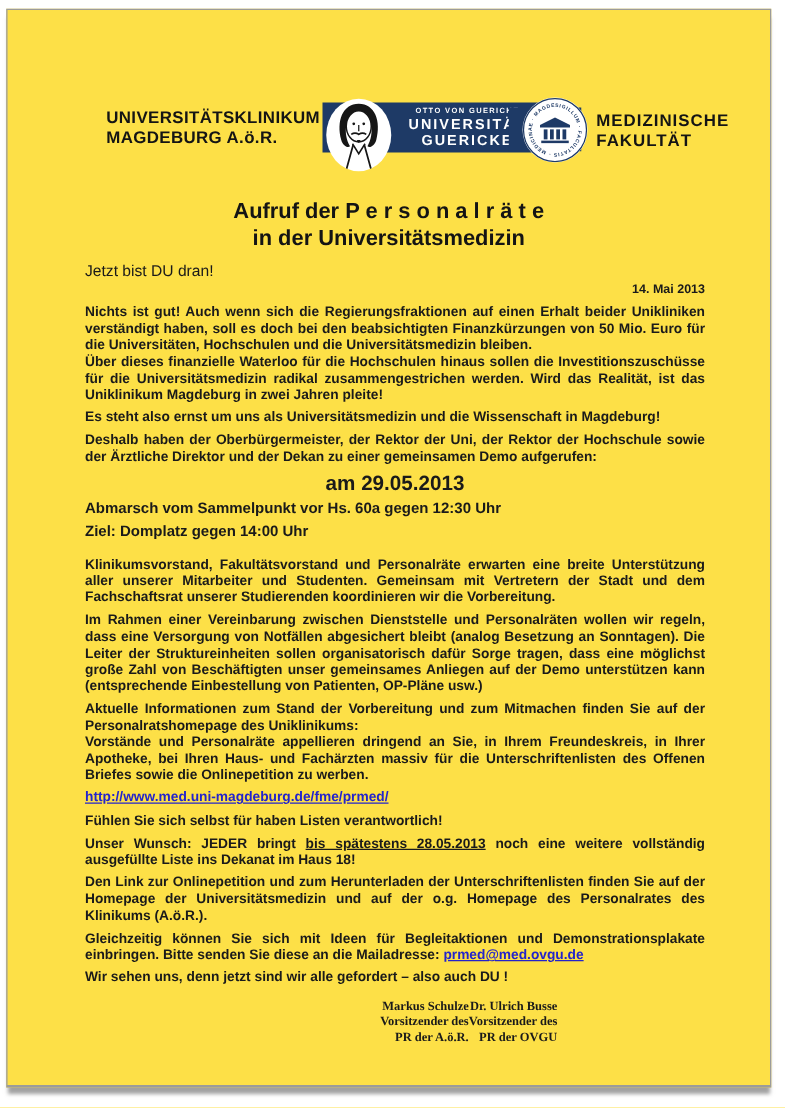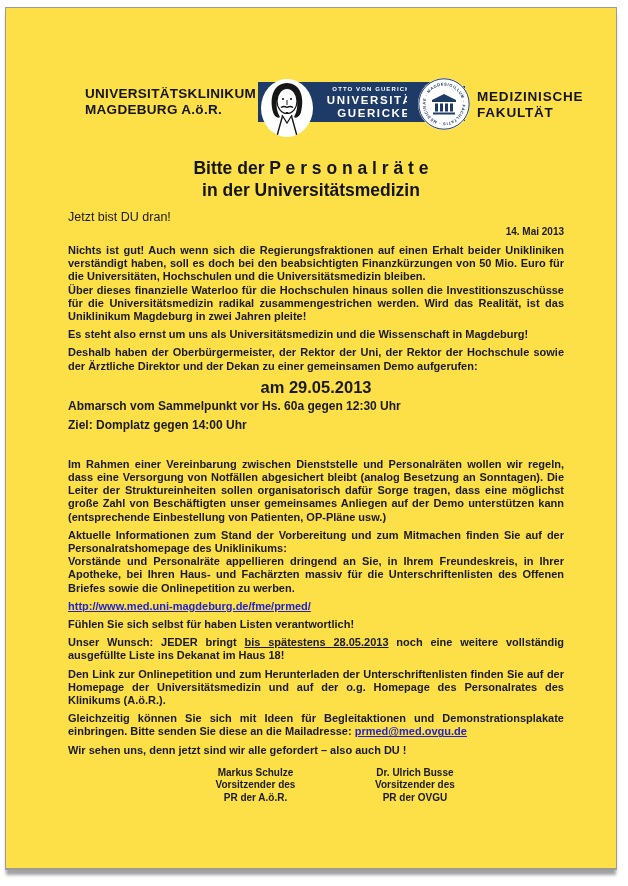--- a/index.html
+++ b/index.html
@@ -33,30 +33,30 @@
   
   .title{margin-top:14px;text-align:center;font-size:17.5px;font-weight:bold;
        line-height:21.5px;color:#141414;}
   .salutation{margin:9px 52px 0 62px;font-size:12.5px;font-weight:normal;}
   .date{margin:2px 52px 0 0;text-align:right;font-size:10px;font-weight:bold;}
   
   .content{margin:7px 52px 0 62px;font-size:11px;font-weight:bold;
        line-height:13.2px;text-align:justify;}
   .content p{margin:0 0 5px 0;}
   .content p.tight{margin-bottom:0;}
-  .demo{margin:3px 0 22px 0;text-align:left;}
+  .demo{margin:3px 0 10px 0;text-align:left;}
   .demo-date{text-align:center;font-size:16.5px;line-height:19px;}
   .demo-line{font-size:12px;line-height:19.5px;}
   a.doc-link{color:var(--link-blue,#2323cc);text-decoration:underline;font-weight:bold;}
   .block-link{display:inline-block;}
   .deadline{text-decoration:underline;}
   .single{text-align:left;}
   
   .sigs{display:flex;margin-top:10px;padding-left:68px;font-size:10px;
-       line-height:12.5px;font-weight:bold;text-align:center;}
+       line-height:12.5px;font-weight:bold;text-align:right;font-family:Liberation Serif, serif;}
   .sig-left{width:239px;}
 </style>
 </head>
 <body>
 
 <div class="sheet">
 
   <div class="masthead">
 
     <div class="org">
@@ -107,21 +107,21 @@
       </div>
     </div>
 
     <div class="fac-text">
       <div>MEDIZINISCHE</div>
       <div>FAKULTÄT</div>
     </div>
   </div>
 
   <div class="title">
-    <div>Bitte der P e r s o n a l r ä t e</div>
+    <div>Aufruf der P e r s o n a l r ä t e</div>
     <div>in der Universitätsmedizin</div>
   </div>
 
   <div class="salutation">Jetzt bist DU dran!</div>
   <div class="date">14. Mai 2013</div>
 
   <div class="content">
 
     <p class="tight">Nichts ist gut! Auch wenn sich die Regierungsfraktionen auf einen Erhalt beider Unikliniken verständigt haben, soll es doch bei den beabsichtigten Finanzkürzungen von 50 Mio. Euro für die Universitäten, Hochschulen und die Universitätsmedizin bleiben.</p>
     <p>Über dieses finanzielle Waterloo für die Hochschulen hinaus sollen die Investitionszuschüsse für die Universitätsmedizin radikal zusammengestrichen werden. Wird das Realität, ist das Uniklinikum Magdeburg in zwei Jahren pleite!</p>
@@ -129,20 +129,21 @@
     <p class="single">Es steht also ernst um uns als Universitätsmedizin und die Wissenschaft in Magdeburg!</p>
 
     <p>Deshalb haben der Oberbürgermeister, der Rektor der Uni, der Rektor der Hochschule sowie der Ärztliche Direktor und der Dekan zu einer gemeinsamen Demo aufgerufen:</p>
 
     <div class="demo">
       <div class="demo-date">am 29.05.2013</div>
       <div class="demo-line">Abmarsch vom Sammelpunkt vor Hs. 60a gegen 12:30 Uhr</div>
       <div class="demo-line">Ziel: Domplatz gegen 14:00 Uhr</div>
     </div>
 
+    <p>Klinikumsvorstand, Fakultätsvorstand und Personalräte erwarten eine breite Unterstützung aller unserer Mitarbeiter und Studenten. Gemeinsam mit Vertretern der Stadt und dem Fachschaftsrat unserer Studierenden koordinieren wir die Vorbereitung.</p>
 
     <p>Im Rahmen einer Vereinbarung zwischen Dienststelle und Personalräten wollen wir regeln, dass eine Versorgung von Notfällen abgesichert bleibt (analog Besetzung an Sonntagen). Die Leiter der Struktureinheiten sollen organisatorisch dafür Sorge tragen, dass eine möglichst große Zahl von Beschäftigten unser gemeinsames Anliegen auf der Demo unterstützen kann (entsprechende Einbestellung von Patienten, OP-Pläne usw.)</p>
 
     <p class="tight">Aktuelle Informationen zum Stand der Vorbereitung und zum Mitmachen finden Sie auf der Personalratshomepage des Uniklinikums:</p>
     <p>Vorstände und Personalräte appellieren dringend an Sie, in Ihrem Freundeskreis, in Ihrer Apotheke, bei Ihren Haus- und Fachärzten massiv für die Unterschriftenlisten des Offenen Briefes sowie die Onlinepetition zu werben.</p>
 
     <p><a class="doc-link block-link" href="#">http://www.med.uni-magdeburg.de/fme/prmed/</a></p>
 
     <p class="single">Fühlen Sie sich selbst für haben Listen verantwortlich!</p>
 

